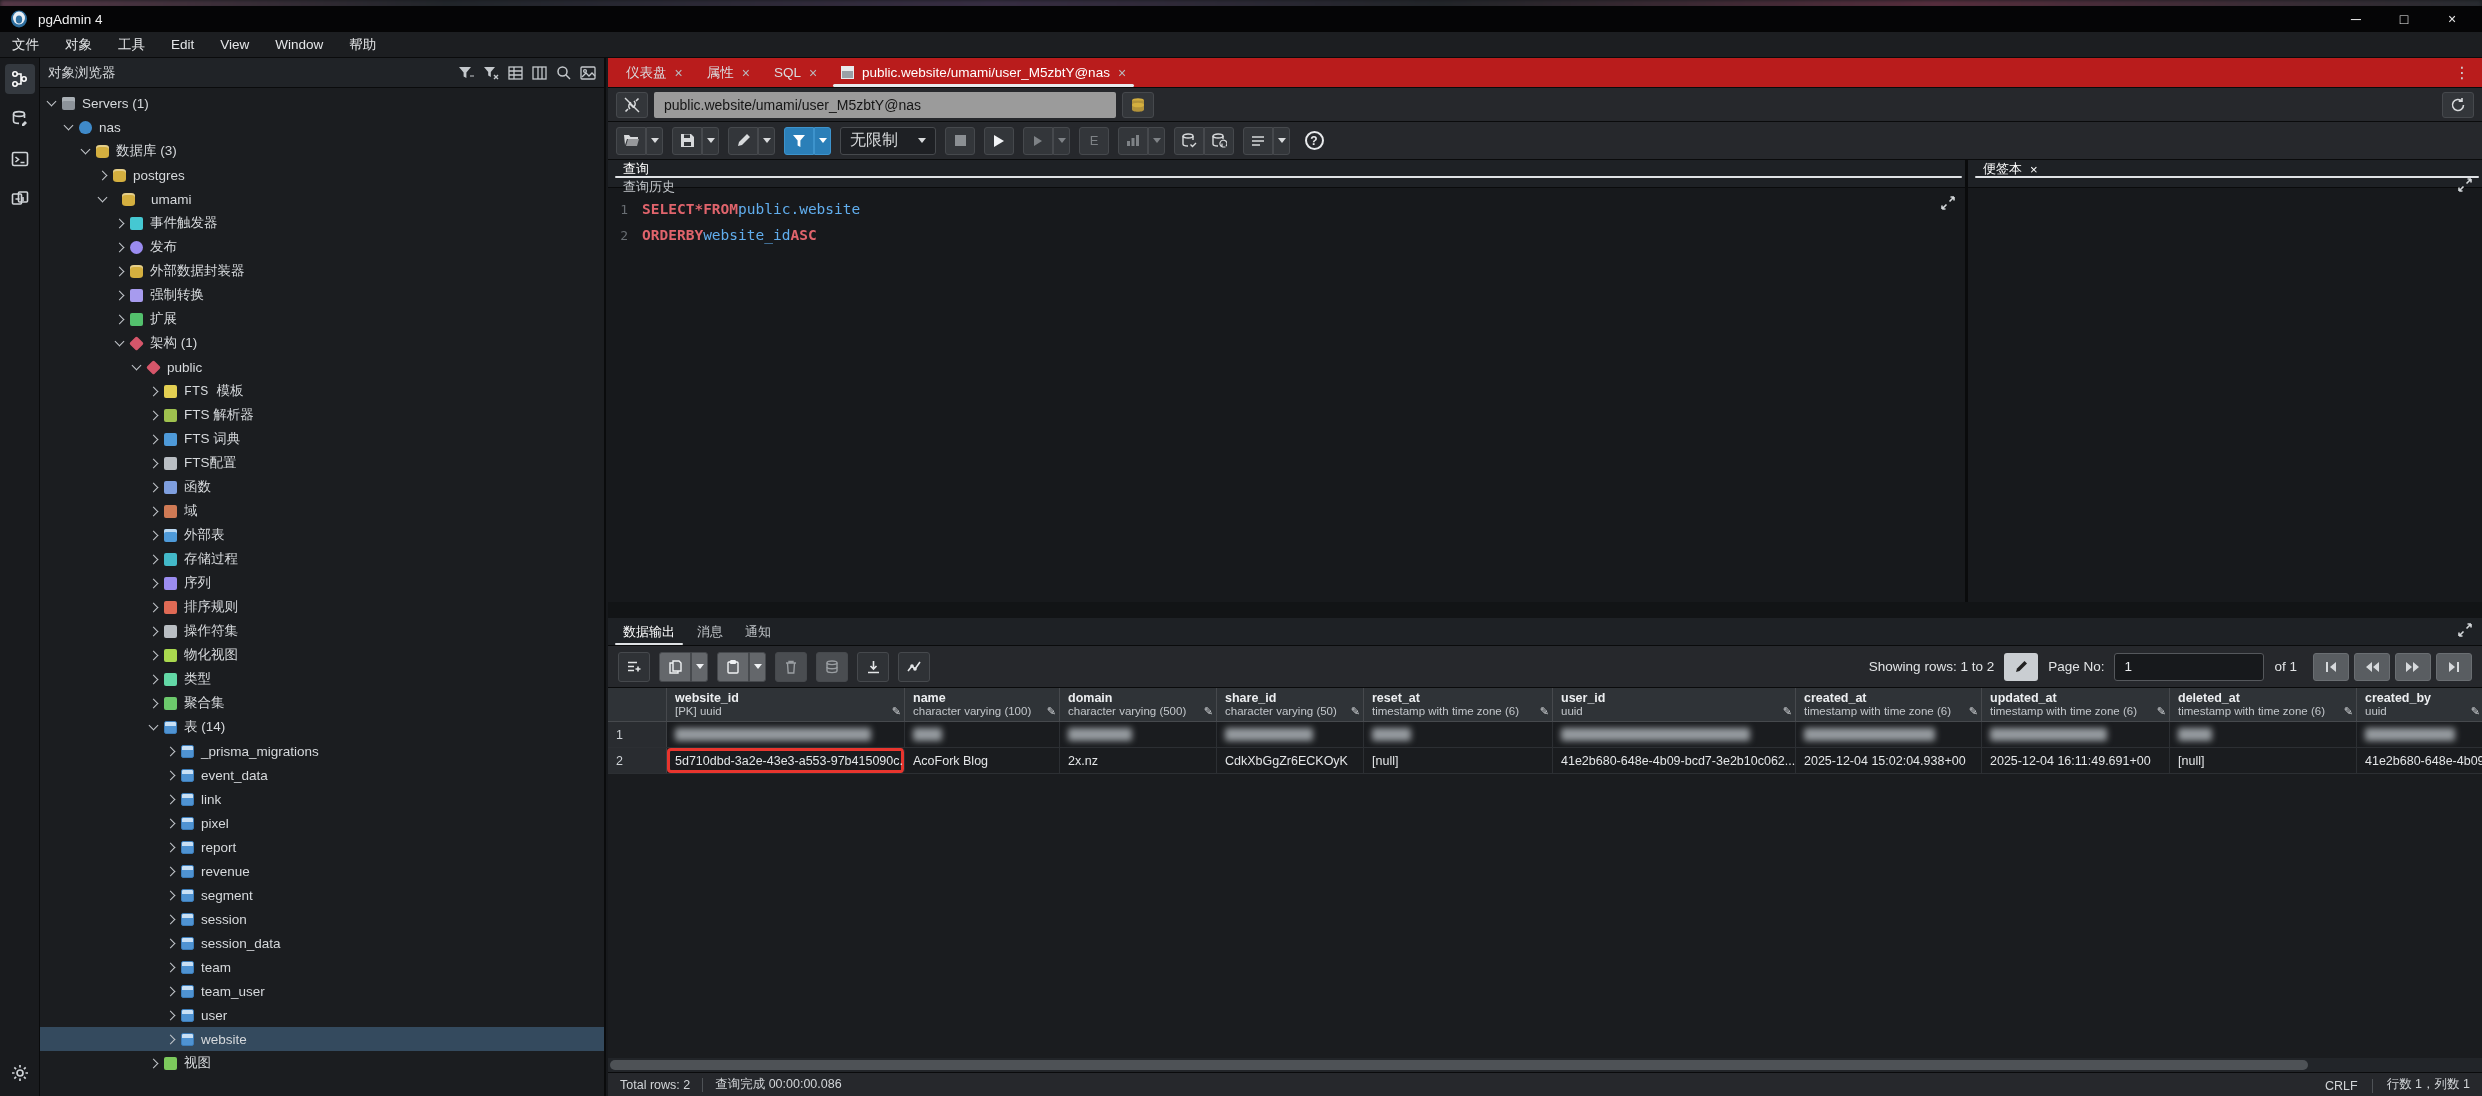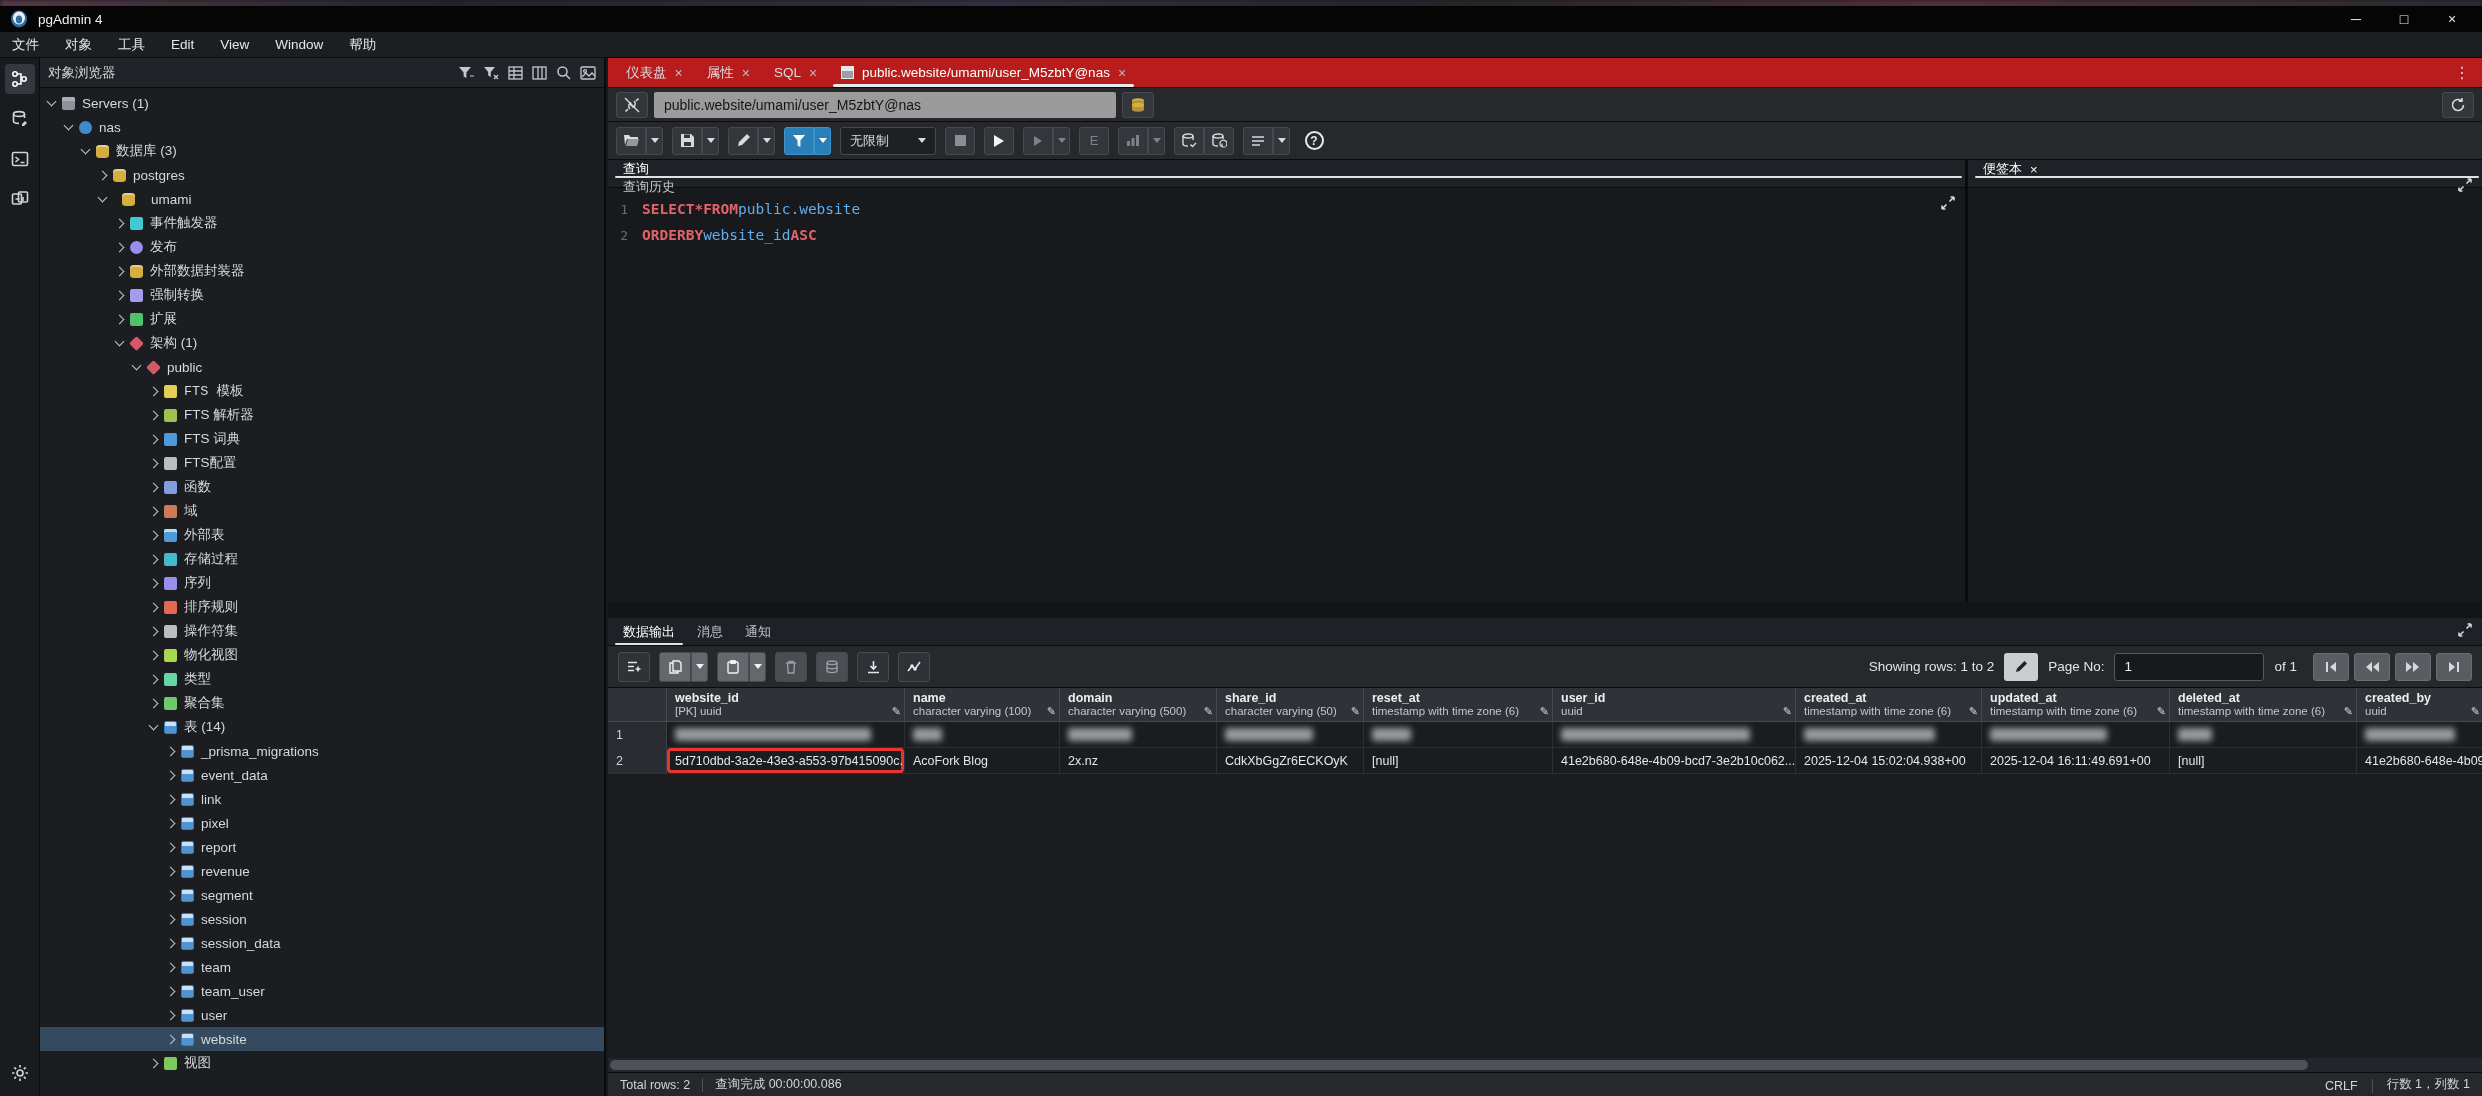--- a/index.html
+++ b/index.html
@@ -90,21 +90,21 @@
     display:flex;align-items:center;padding:0 8px;}
   .grp{display:flex;margin-right:9px;}
   .tbtn{height:28px;min-width:30px;background:#33363a;border:1px solid #46494d;display:flex;align-items:center;
     justify-content:center;color:#d8dadc;font-size:13px;padding:0 4px;}
   .grp .tbtn:first-child{border-radius:3px 0 0 3px;}
   .grp .tbtn:last-child{border-radius:0 3px 3px 0;}
   .grp .tbtn:only-child{border-radius:3px;}
   .tbtn.drop{min-width:17px;padding:0;}
   .tbtn.dim{color:#7e8286;}
   .tbtn.blue{background:var(--c-accent-filter,#2b7fb8);border-color:#3d93cc;color:#fff;}
-  .tbtn.limit{min-width:96px;justify-content:space-between;padding:0 9px;background:#1e2024;font-size:13px;}
+  .tbtn.limit{min-width:96px;justify-content:space-between;padding:0 9px;background:#1e2024;font-size:16px;}
   .caret{width:0;height:0;border-left:4px solid transparent;border-right:4px solid transparent;border-top:5px solid currentColor;}
   .play{width:0;height:0;border-top:6px solid transparent;border-bottom:6px solid transparent;border-left:10px solid #f2f4f6;}
   .play.small{border-top-width:5px;border-bottom-width:5px;border-left-width:8px;border-left-color:#7e8286;}
   .stopsq{width:11px;height:11px;background:#8b8f93;}
   .qmark{width:19px;height:19px;border:2px solid #e8eaec;border-radius:50%;display:flex;align-items:center;justify-content:center;
     font-size:12px;font-weight:bold;color:#e8eaec;}
 
   
   .editor-zone{position:absolute;left:0;top:102px;width:100%;height:442px;display:flex;}
   .editor{width:1357px;height:100%;position:relative;background:#17191c;}

